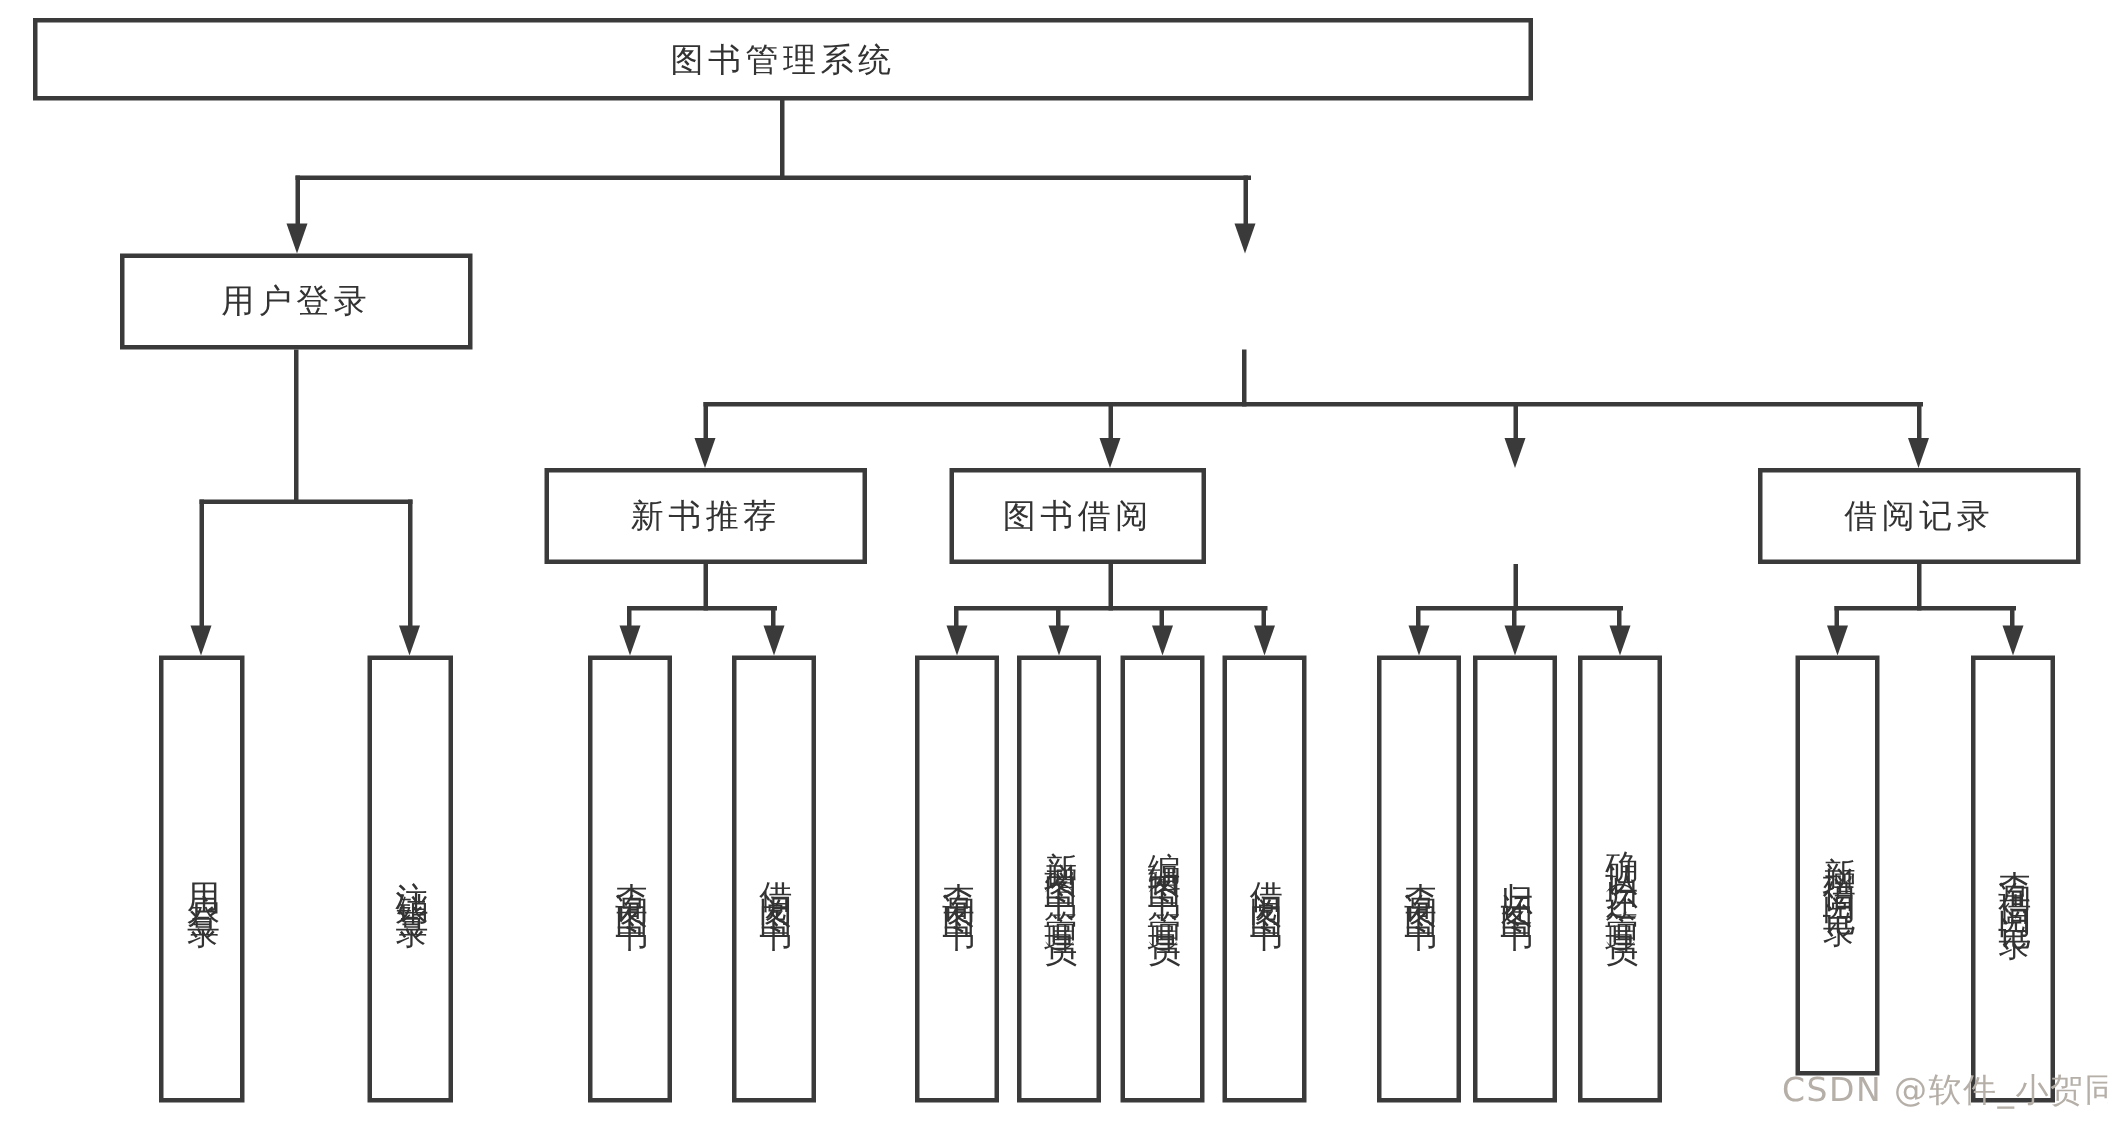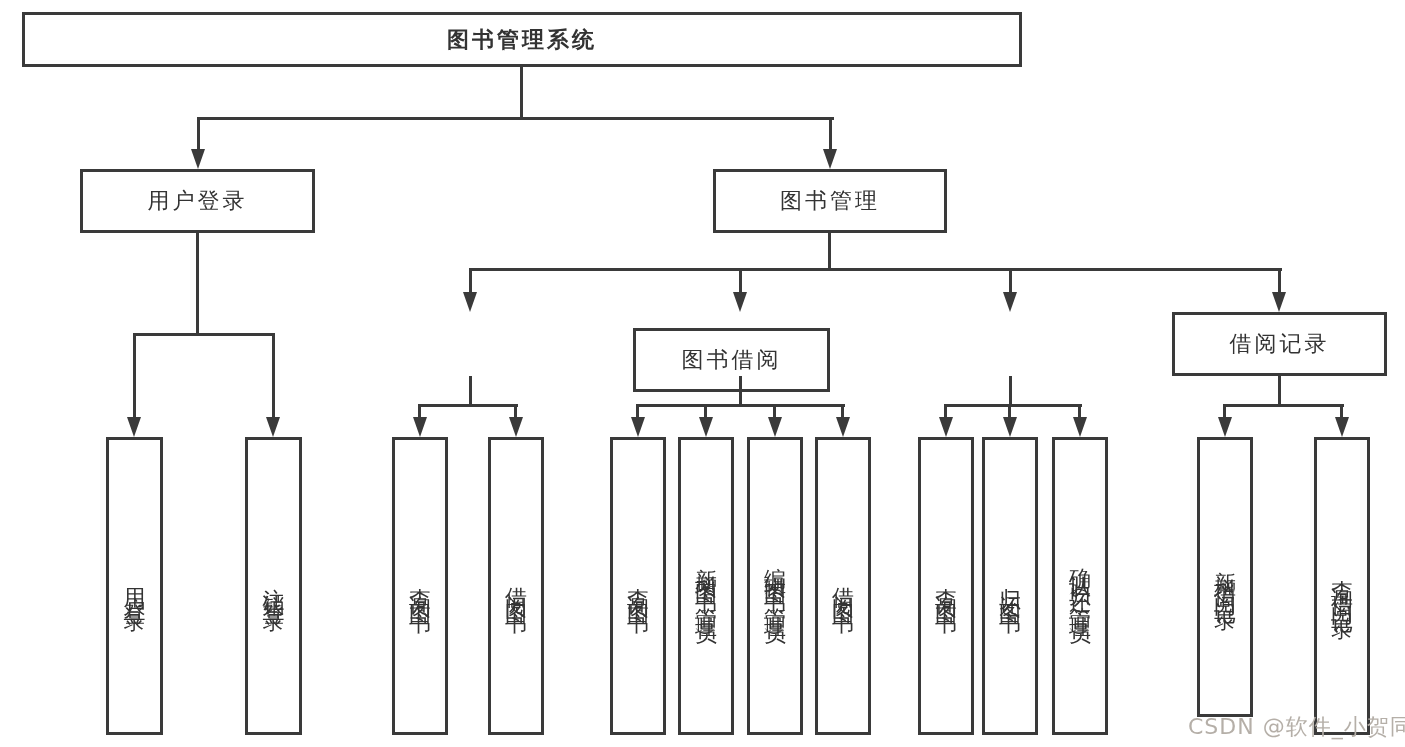--- a/index.html
+++ b/index.html
@@ -58,38 +58,35 @@
     white-space: nowrap;
     color: var(--wm, #b5afa8);
     z-index: 5;
   }
 </style>
 </head>
 <body>
 
 <div class="canvas">
 
-  <div class="box" style="left:22px; top:12px; width:1000px; height:55px;font-weight:bold;">
+  <div class="box" style="left:22px; top:12px; width:1000px; height:55px;">
     <span class="hlabel">图书管理系统</span>
   </div>
 
   <div>
     <div class="line" style="left:520px; top:65px; width:3px; height:54px;"></div>
     <div class="line" style="left:197px; top:117px; width:637px; height:3px;"></div>
     <div class="line" style="left:197px; top:117px; width:3px; height:36px;"></div>
     <div class="arrow" style="left:191px; top:149px;"></div>
     <div class="line" style="left:829px; top:117px; width:3px; height:36px;"></div>
     <div class="arrow" style="left:823px; top:149px;"></div>
   </div>
 
   <div class="box" style="left:80px; top:169px; width:235px; height:64px;">
     <span class="hlabel">用户登录</span>
-  </div>
-  <div class="box" style="left:713px; top:169px; width:234px; height:64px;">
-    <span class="hlabel">图书管理</span>
   </div>
 
   <div>
     <div class="line" style="left:196px; top:233px; width:3px; height:103px;"></div>
     <div class="line" style="left:133px; top:333px; width:142px; height:3px;"></div>
     <div class="line" style="left:133px; top:333px; width:3px; height:86px;"></div>
     <div class="arrow" style="left:127px; top:417px;"></div>
     <div class="line" style="left:272px; top:333px; width:3px; height:86px;"></div>
     <div class="arrow" style="left:266px; top:417px;"></div>
   </div>
@@ -100,21 +97,24 @@
     <div class="line" style="left:469px; top:268px; width:3px; height:28px;"></div>
     <div class="arrow" style="left:463px; top:292px;"></div>
     <div class="line" style="left:739px; top:268px; width:3px; height:28px;"></div>
     <div class="arrow" style="left:733px; top:292px;"></div>
     <div class="line" style="left:1009px; top:268px; width:3px; height:28px;"></div>
     <div class="arrow" style="left:1003px; top:292px;"></div>
     <div class="line" style="left:1278px; top:268px; width:3px; height:28px;"></div>
     <div class="arrow" style="left:1272px; top:292px;"></div>
   </div>
 
-  <div class="box" style="left:633px; top:328px; width:197px; height:64px;">
+  <div class="box" style="left:363px; top:312px; width:215px; height:64px;">
+    <span class="hlabel">新书推荐</span>
+  </div>
+  <div class="box" style="left:633px; top:312px; width:171px; height:64px;">
     <span class="hlabel">图书借阅</span>
   </div>
   <div class="box" style="left:1172px; top:312px; width:215px; height:64px;">
     <span class="hlabel">借阅记录</span>
   </div>
 
   <div>
     <div class="line" style="left:469px; top:376px; width:3px; height:31px;"></div>
     <div class="line" style="left:418px; top:404px; width:100px; height:3px;"></div>
     <div class="line" style="left:418px; top:404px; width:3px; height:16px;"></div>

